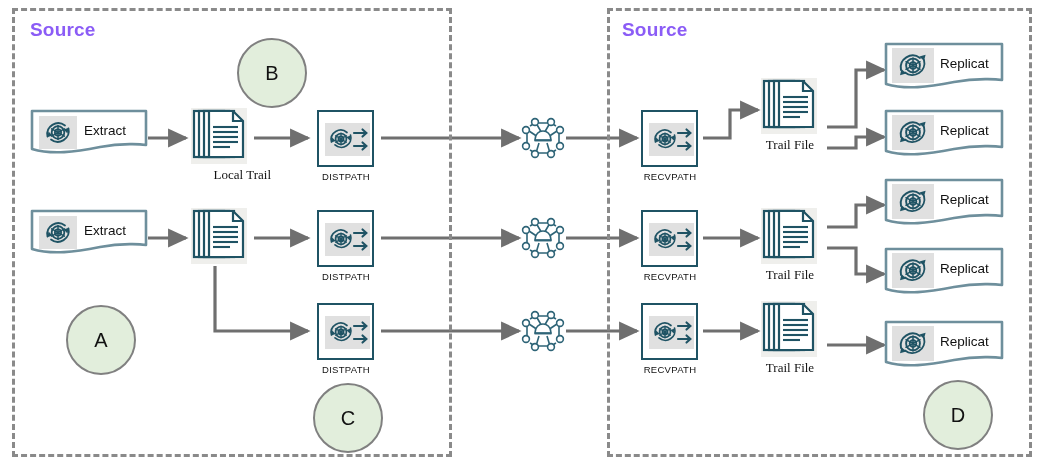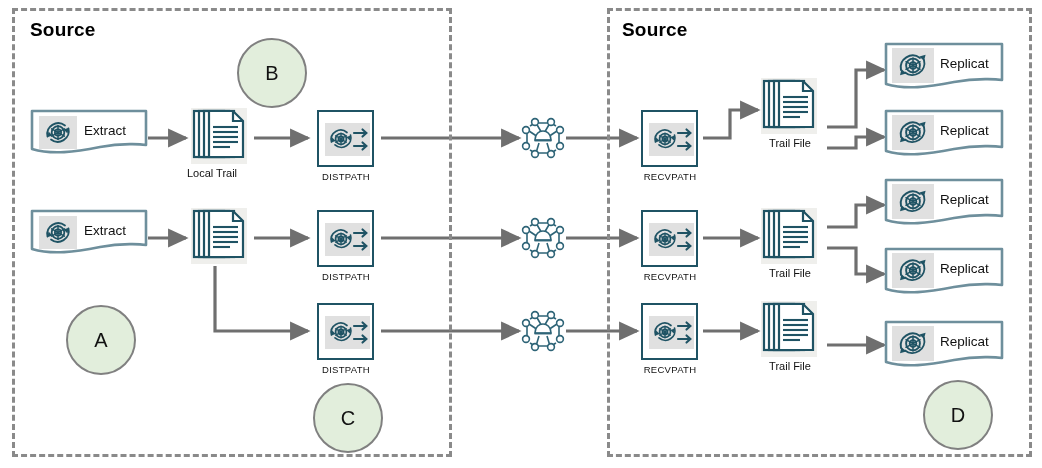--- a/index.html
+++ b/index.html
@@ -1,30 +1,30 @@
 <!DOCTYPE html>
 <html><head>
 <meta charset="utf-8">
 <style>
   html,body{margin:0;padding:0;background:#ffffff;}
   body{width:1042px;height:468px;position:relative;overflow:hidden;
        font-family:"Liberation Sans","DejaVu Sans",sans-serif;color:#111;}
   #canvas{position:absolute;left:0;top:0;width:1042px;height:468px;}
   .zone{position:absolute;border:3px dashed #8a8a8a;box-sizing:border-box;background:transparent;}
-  .zone-title{position:absolute;font-size:19px;font-weight:bold;color:#000000;letter-spacing:.2px;}
+  .zone-title{position:absolute;font-size:19px;font-weight:bold;color:#8b5cf6;letter-spacing:.2px;}
   
   .wavybox{position:absolute;}
   .wavybox svg{position:absolute;left:0;top:0;}
   .wavybox .wlabel{position:absolute;font-size:13.5px;color:#111;white-space:nowrap;}
   .wavybox .wicon{position:absolute;background:#e0e0e0;}
   
   .pathbox{position:absolute;border:2.5px solid #1f5364;background:#fff;box-sizing:border-box;}
   .pathbox .picon{position:absolute;background:#e0e0e0;}
   .caption{position:absolute;font-size:9.5px;color:#111;text-align:center;white-space:nowrap;letter-spacing:.3px;}
-  .caption.big{font-size:11px;letter-spacing:0;}
+  .caption.big{font-size:13px;letter-spacing:0;font-family:Liberation Serif, serif;}
   
   .trail{position:absolute;}
   
   .circ{position:absolute;border-radius:50%;background:#e2eedc;border:2.5px solid #808080;
         display:flex;align-items:center;justify-content:center;font-size:20px;color:#111;box-sizing:border-box;}
   
   .net{position:absolute;}
   svg{overflow:visible;}
   .edge{position:absolute;left:0;top:0;width:1042px;height:468px;pointer-events:none;}
 </style>
@@ -122,21 +122,21 @@
       </g>
       <g stroke="#1f5364" stroke-width="2.1" stroke-linecap="butt">
         <path d="M23,22 L48,22"></path>
           <path d="M23,27 L48,27"></path>
           <path d="M23,32 L48,32"></path>
         <path d="M23,37 L48,37"></path>
           <path d="M23,42 L40,42"></path>
       </g>
     </svg>
   </div>
-  <div class="caption big" style="left:167px;top:167px;width:90px;">Local Trail</div>
+  <div class="caption big" style="left:181px;top:167px;width:90px;text-align:right;">Local Trail</div>
 
   <div class="pathbox" style="left:317px;top:110px;width:57px;height:57px;">
     <div class="picon" style="left:6px;top:11px;width:45px;height:33px;">
       <svg width="45" height="33" viewBox="0 0 45 33">
         <g stroke="#1f5364" stroke-width="1.7" fill="none" stroke-linecap="round">
           <path d="M6.5,19 A9.5,9.5 0 0 1 22,9.5"></path>
           <path d="M25.5,12 A9.5,9.5 0 0 1 10,21.8"></path>
           <path d="M7.2,14.5 L6.2,19.6 L10.9,18 Z" fill="#1f5364" stroke="none"></path>
           <path d="M24.8,17.5 L25.9,12.4 L21.2,14 Z" fill="#1f5364" stroke="none"></path>
           <circle cx="16" cy="16" r="2.6"></circle>

